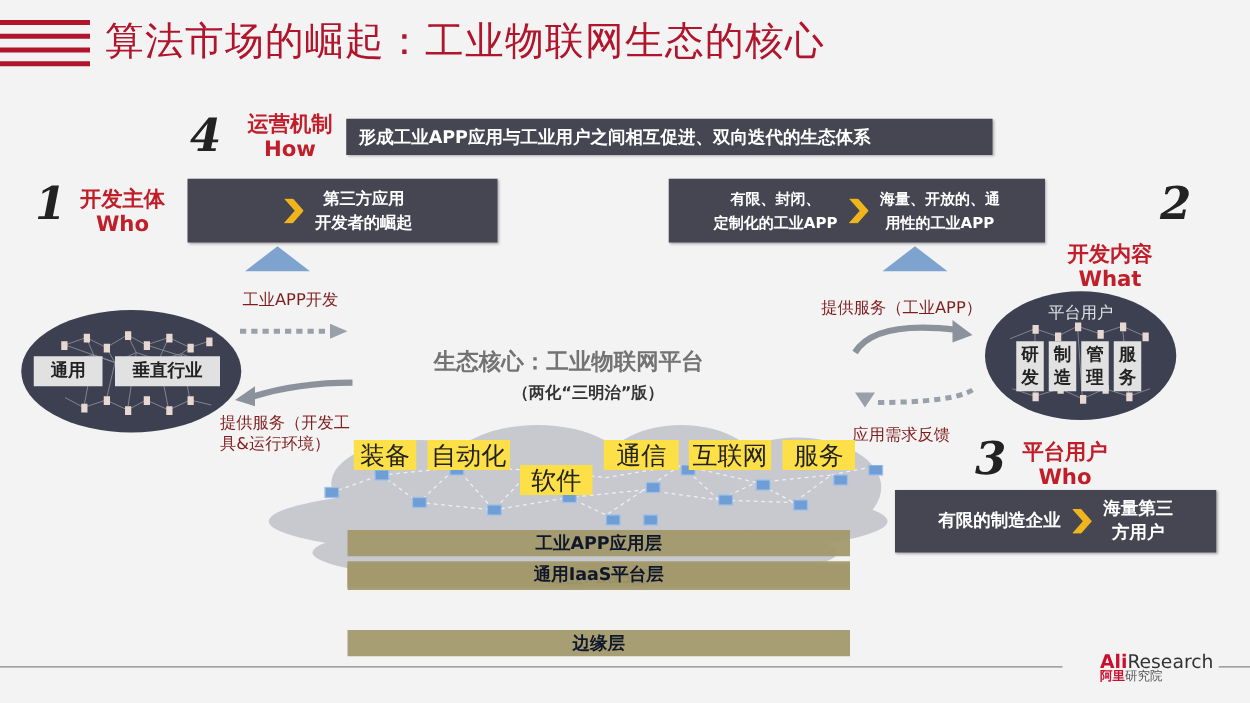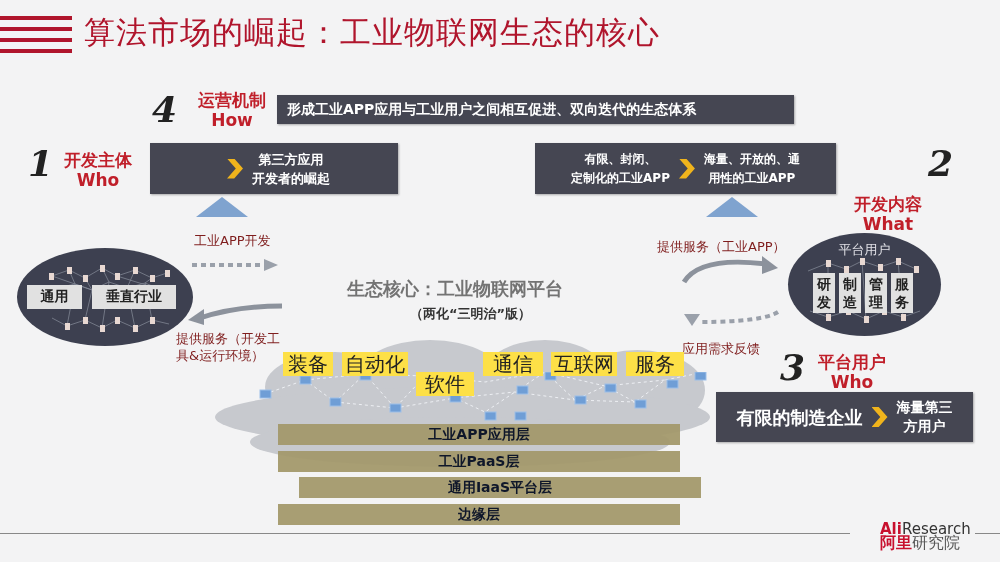--- a/index.html
+++ b/index.html
@@ -71,21 +71,21 @@
   }
 
   .core-title { color: #737373; font-weight: bold; font-size: 18px; white-space: nowrap; }
   .core-sub { font-weight: bold; font-size: 13px; color: #333; white-space: nowrap; }
 
   .footer-line { left: 0; top: 533px; width: 850px; height: 1px; background: #888; }
   .footer-line2 { left: 975px; top: 533px; width: 25px; height: 1px; background: #888; }
   .logo { left: 880px; top: 522px; line-height: 14px; }
   .logo .ali { color: #c8102e; font-weight: bold; font-size: 15px; }
   .logo .research { color: #333; font-size: 15px; }
-  .logo .cn { font-size: 16px; color: #555; display: block; }
+  .logo .cn { font-size: 10px; color: #555; display: block; font-family: Liberation Mono, monospace; }
   .logo .cn b { color: #c8102e; }
 </style>
 </head>
 <body>
 
 <div class="abs title-bars">
   <div></div>
     <div></div>
     <div></div>
     <div></div>
@@ -236,21 +236,21 @@
     </div>
   </div>
 </div>
 
 <div class="abs big-num" style="left:780px; top:346px;">3</div>
 <div class="abs red-label" style="left:812px; top:352px; width:80px;">
   <div>平台用户</div>
   <div>Who</div>
 </div>
 <div class="abs dark" style="left:716px; top:392px; width:257px; height:50px;">
-  <div class="cell" style="font-size:18px;">有限的制造企业</div>
+  <div class="cell" style="font-size:14px;">有限的制造企业</div>
   <div class="chev"></div>
   <div class="cell" style="font-size:14px;">
     <div>海量第三</div>
     <div>方用户</div>
   </div>
 </div>
 
 <div class="abs" style="left:215px; top:332px; width:495px; height:170px;">
   <div class="abs cloud-blob" style="left:50px; top:20px; width:140px; height:70px;"></div>
   <div class="abs cloud-blob" style="left:140px; top:8px; width:150px; height:80px;"></div>
@@ -291,21 +291,21 @@
 
 <div class="abs cat" style="left:283px; top:352px; width:50px;">装备</div>
 <div class="abs cat" style="left:342px; top:352px; width:66px;">自动化</div>
 <div class="abs cat" style="left:416px; top:352px; width:58px;margin-top:20px;">软件</div>
 <div class="abs cat" style="left:483px; top:352px; width:60px;">通信</div>
 <div class="abs cat" style="left:551px; top:352px; width:66px;">互联网</div>
 <div class="abs cat" style="left:626px; top:352px; width:58px;">服务</div>
 
 <div class="abs layer" style="top:424px;">工业APP应用层</div>
 <div class="abs layer" style="top:451px;">工业PaaS层</div>
-<div class="abs layer" style="top:477px;margin-left:21px;">通用IaaS平台层</div>
+<div class="abs layer" style="top:449px;">通用IaaS平台层</div>
 <div class="abs layer" style="top:504px;">边缘层</div>
 
 <div class="abs footer-line"></div>
 <div class="abs footer-line2"></div>
 <div class="abs logo">
   <span class="ali">Ali</span><span class="research">Research</span>
   <span class="cn"><b>阿里</b><span>研究院</span></span>
 </div>
 
 </body></html>

